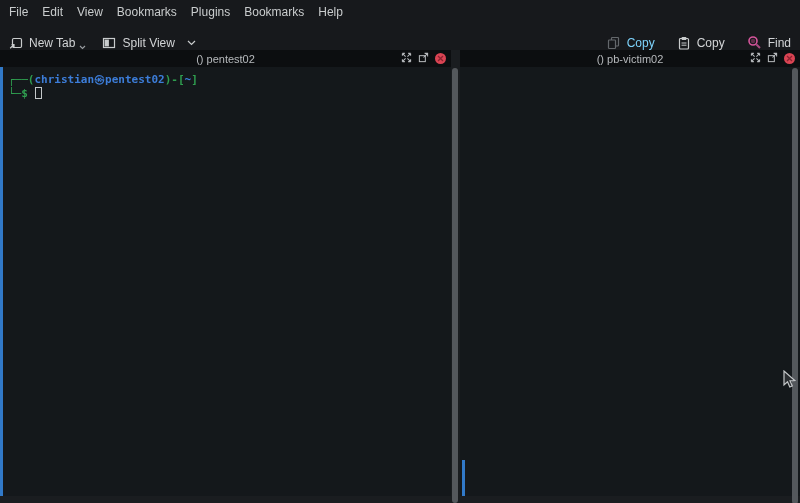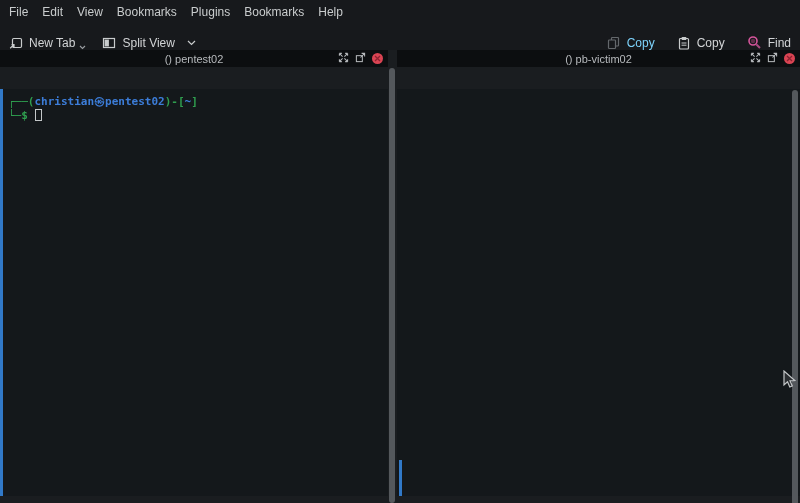--- a/index.html
+++ b/index.html
@@ -19,34 +19,34 @@
   .tool-btn { display:flex; align-items:center; gap:6px; margin-right:16px; }
   .tool-btn svg { display:block; }
   .tool-right { margin-left:auto; display:flex; align-items:center; }
   .tool-right .tool-btn { margin-right:0; margin-left:22px; }
   .disabled { color:#7dd3fc; }
   .caret-sm { transform:translateY(4px); margin-left:-2px; }
   .chev { margin-left:6px; }
   
   .split-area { position:relative; height:446px; display:flex; background:#1a1d20; }
   .pane { display:flex; flex-direction:column; position:relative; }
-  .pane-left  { width:388px; }
+  .pane-left  { width:451px; }
   .pane-right { flex:1; }
   .pane-header { height:17px; background:#0c0e10; position:relative;
     display:flex; align-items:center; justify-content:center;
     font-size:11px; color:#b7babd; flex:0 0 auto; }
   .header-icons { position:absolute; right:5px; top:0; height:17px;
     display:flex; align-items:center; gap:6px; }
   .hicon { display:block; }
   .close-btn { width:11px; height:11px; border-radius:50%;
     background:var(--close-red,#da4453); position:relative; }
   .close-btn svg { position:absolute; left:2px; top:2px; }
   .terminal { flex:1; position:relative; background:#14181b;
     font-family:"DejaVu Sans Mono", monospace; font-weight:bold;
-    font-size:11px; line-height:14px; color:#ccd0d2;margin-top:22px; }
+    font-size:11px; line-height:14px; color:#ccd0d2; }
   .term-left  { padding:6px 4px 0 8px; }
   .term-right { padding:3px 4px 0 6px; }
   .tline { white-space:pre; }
   .t-green { color:var(--kali-green,#2f9e4f); }
   .t-blue  { color:var(--kali-blue,#3c7dd9); }
   .t-teal  { color:var(--ubuntu-green,#26a269); }
   .t-fg    { color:#d0d3d5; }
   .t-dim   { color:#84898d; }
   .cursor-box { display:inline-block; width:7px; height:12px;
     border:1px solid #c3c7c9; vertical-align:-2px; margin-left:7px; }

